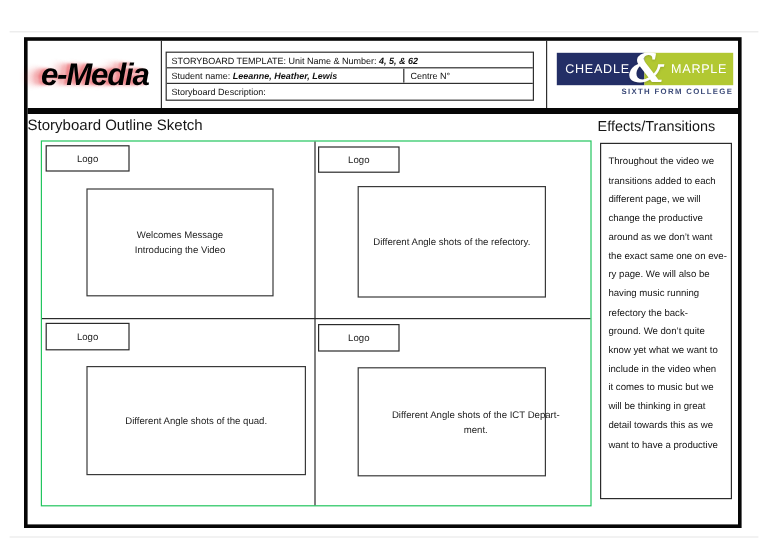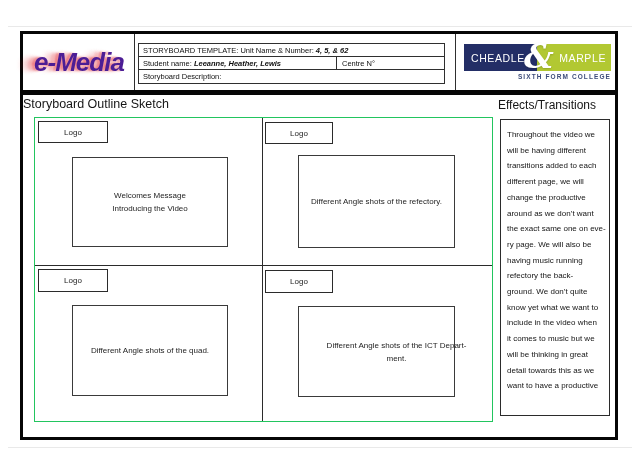--- a/index.html
+++ b/index.html
@@ -8,21 +8,21 @@
   .scan-edge{position:absolute;left:8px;right:8px;height:1px;background:#e9e9e9;}
   .scan-edge.top{top:26px;} .scan-edge.bottom{top:447px;}
 
   .page{position:absolute;left:20px;top:31px;width:598px;height:409px;
         border:3px solid #060606;box-sizing:border-box;background:#fff;}
 
   
   .emedia-cell{position:absolute;left:0;top:0;width:112px;height:56px;
                display:flex;align-items:center;justify-content:center;}
   .emedia-text{font-style:italic;font-weight:bold;font-size:26px;letter-spacing:-1px;
-               color:#4c1d95;
+               color:#000000;
                text-shadow:-3px 0 2px rgba(226,36,44,.40),
                            -7px 0 3px rgba(226,36,44,.28),
                            -11px 0 4px rgba(226,36,44,.18),
                            -15px 0 5px rgba(226,36,44,.10);}
   .vdiv{position:absolute;top:0;width:1px;height:56px;background:#2f2f2f;}
   .vdiv.one{left:111px;} .vdiv.two{left:432px;}
 
   .htable{position:absolute;left:115px;top:9px;width:307px;height:41px;
           border:1px solid #2f2f2f;box-sizing:border-box;}
   .trow{position:relative;height:13px;box-sizing:border-box;
@@ -67,21 +67,21 @@
   .lb-tl{left:3px;top:3px;width:70px;height:22px;}
   .lb-tr{left:230px;top:4px;width:68px;height:22px;}
   .lb-bl{left:3px;top:151px;width:70px;height:23px;}
   .lb-br{left:230px;top:152px;width:68px;height:23px;}
 
   .content-box{position:absolute;border:1px solid #3a3a3a;background:#fff;
                display:flex;flex-direction:column;align-items:center;justify-content:center;
                text-align:center;color:#1d1d1d;box-sizing:border-box;}
   .cb-tl{left:37px;top:39px;width:156px;height:90px;align-items:center;}
   .cb-tr{left:263px;top:37px;width:157px;height:93px;}
-  .cb-bl{left:37px;top:187px;width:156px;height:91px;}
+  .cb-bl{left:37px;top:187px;width:183px;height:91px;}
   .cb-br{left:263px;top:188px;width:157px;height:91px;padding-left:40px;}
   .panel-line{font-size:8px;line-height:13px;white-space:nowrap;}
 
   .effects-box{position:absolute;left:477px;top:85px;width:110px;height:297px;
                border:1px solid #2b2b2b;box-sizing:border-box;
                padding:7px 0 0 6px;overflow:hidden;}
   .fx-line{font-size:8px;line-height:15.7px;white-space:nowrap;color:#141414;}
 </style>
 </head>
 <body>
@@ -145,21 +145,20 @@
 
       <div class="logo-box lb-br">Logo</div>
       <div class="content-box cb-br">
           <div class="panel-line">Different Angle shots of the ICT Depart-</div>
           <div class="panel-line">ment.</div>
         </div>
     </div>
 
     <div class="effects-box">
         <div class="fx-line">Throughout the video we</div>
-        <div class="fx-line">will be having different</div>
         <div class="fx-line">transitions added to each</div>
         <div class="fx-line">different page, we will</div>
         <div class="fx-line">change the productive</div>
         <div class="fx-line">around as we don’t want</div>
         <div class="fx-line">the exact same one on eve-</div>
         <div class="fx-line">ry page. We will also be</div>
         <div class="fx-line">having music running</div>
         <div class="fx-line">refectory the back-</div>
         <div class="fx-line">ground. We don’t quite</div>
         <div class="fx-line">know yet what we want to</div>

